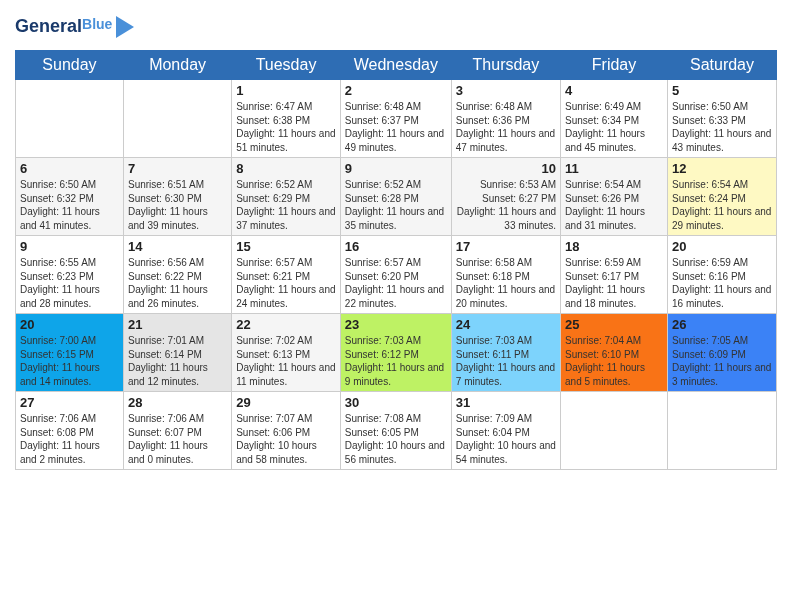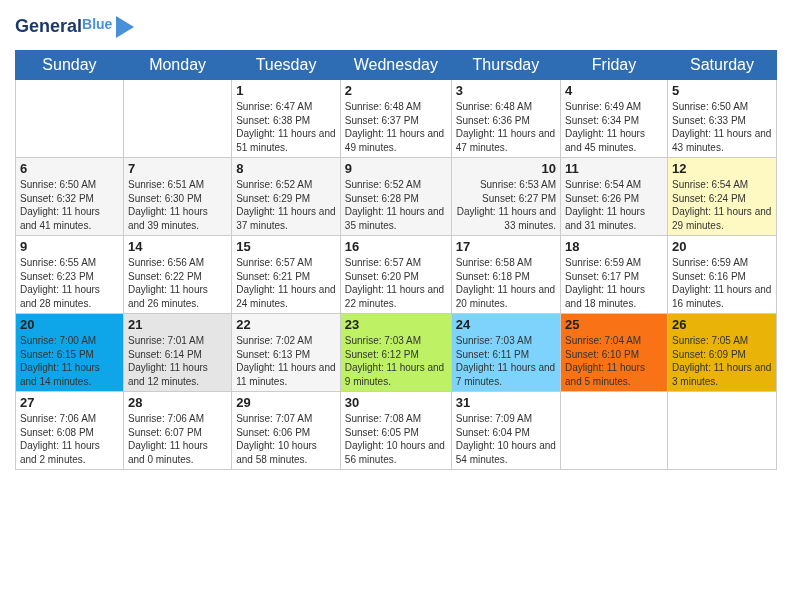--- a/index.html
+++ b/index.html
@@ -222,21 +222,21 @@
             <div class="day-info">Sunrise: 7:03 AM<br>Sunset: 6:12 PM<br>Daylight: 11 hours and 9 minutes.</div>
           </td>
           <td style="background: #7dd3fc;">
             <span class="day-num">24</span>
             <div class="day-info">Sunrise: 7:03 AM<br>Sunset: 6:11 PM<br>Daylight: 11 hours and 7 minutes.</div>
           </td>
           <td style="background: #f97316;">
             <span class="day-num">25</span>
             <div class="day-info">Sunrise: 7:04 AM<br>Sunset: 6:10 PM<br>Daylight: 11 hours and 5 minutes.</div>
           </td>
-          <td style="background: #eab308;">
+          <td style="background: #3b82f6;">
             <span class="day-num">26</span>
             <div class="day-info">Sunrise: 7:05 AM<br>Sunset: 6:09 PM<br>Daylight: 11 hours and 3 minutes.</div>
           </td>
         </tr>
         <tr>
           <td>
             <span class="day-num">27</span>
             <div class="day-info">Sunrise: 7:06 AM<br>Sunset: 6:08 PM<br>Daylight: 11 hours and 2 minutes.</div>
           </td>
           <td>

